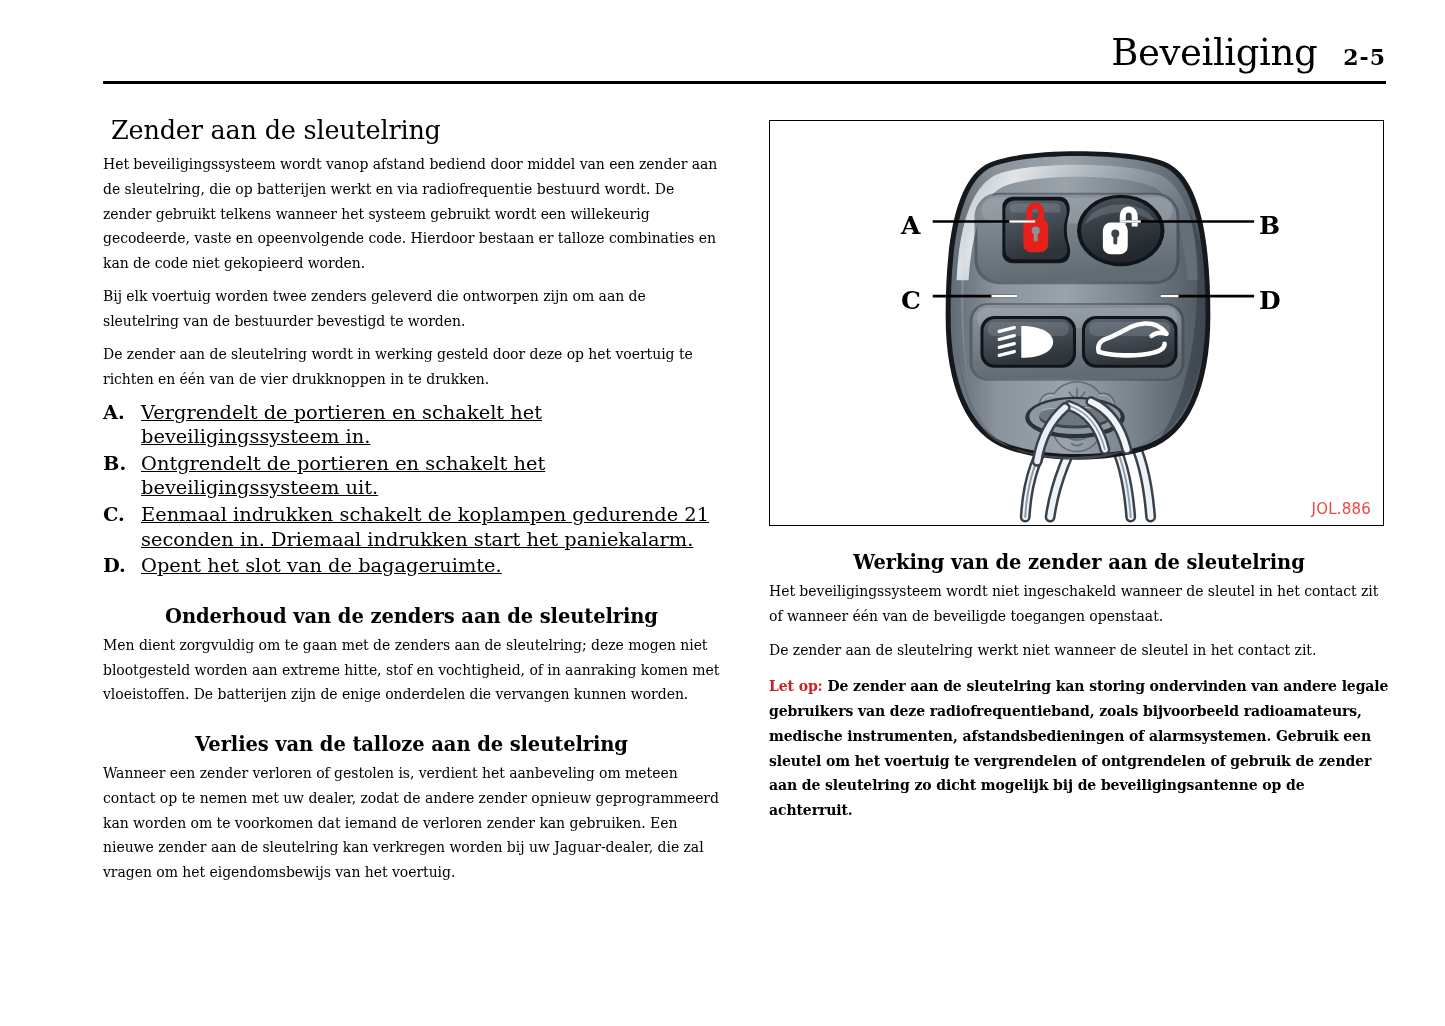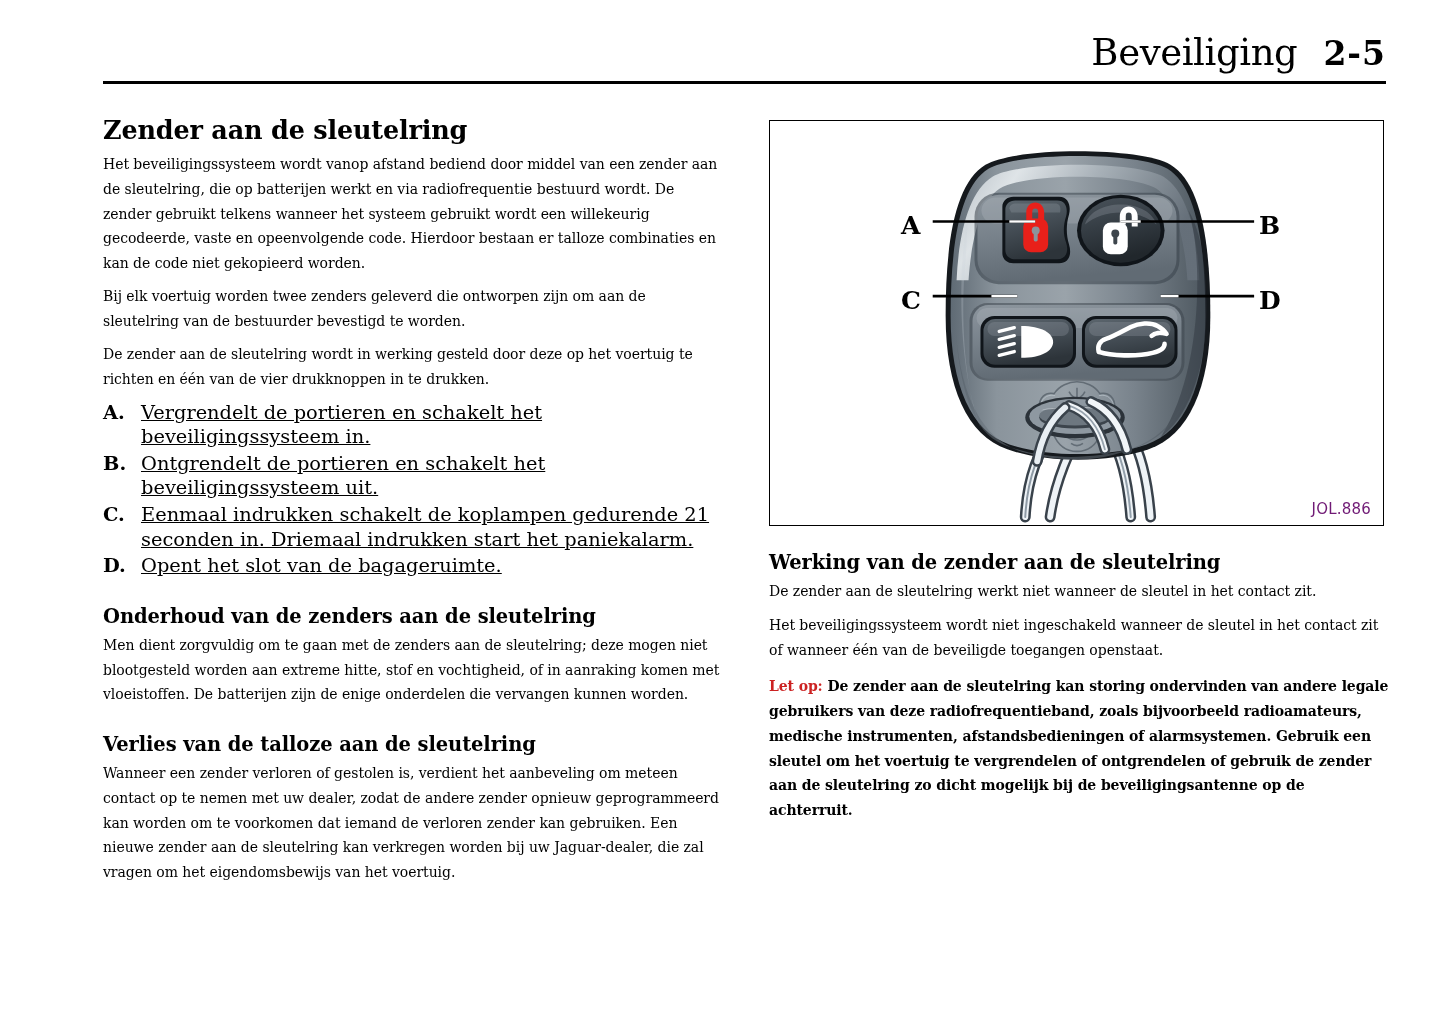--- a/index.html
+++ b/index.html
@@ -40,46 +40,47 @@
     align-items: baseline;
     gap: 26px;
     white-space: nowrap;
   }
   .header-title {
     font-size: 37px;
     font-weight: normal;
     letter-spacing: -0.4px;
   }
   .header-page {
-    font-size: 33px;
+    font-size: 22px;
     font-weight: bold;
     letter-spacing: 1px;
   }
 
   
   .col-left {
     position: absolute;
     left: 103px;
     top: 116px;
     width: 617px;
   }
 
   h2.sec-head {
     font-size: 25.5px;
-    font-weight: bold;
-    margin: 0 0 7px 0;
+    font-weight: normal;
+    margin: 0 0 7px 8px;
     letter-spacing: -0.2px;
     line-height: 1.15;
   }
   h3.sub-head {
     font-size: 19.5px;
     font-weight: bold;
     margin: 26px 0 5px 0;
     letter-spacing: -0.1px;
     line-height: 1.2;
+    text-align: center;
   }
   p.body-text {
     font-size: 14px;
     line-height: 24.6px;
     margin: 0 0 9px 0;
     text-align: left;
     letter-spacing: -0.05px;
   }
   p.body-text:last-child { margin-bottom: 0; }
 
@@ -115,21 +116,21 @@
     border: 1.6px solid #000;
     background: #fff;
     box-sizing: border-box;
   }
   .fig-ref {
     position: absolute;
     right: 12px;
     bottom: 7px;
     font-family: "DejaVu Sans", "Liberation Sans", sans-serif;
     font-size: 15px;
-    color: #701a75;
+    color: #ef4444;
     letter-spacing: 0.2px;
   }
   .fig-svg {
     position: absolute;
     left: 0;
     top: 0;
     width: 100%;
     height: 100%;
   }
   .callout {
@@ -445,17 +446,17 @@
   <span class="callout callout-a">A</span>
   <span class="callout callout-c">C</span>
   <span class="callout callout-b">B</span>
   <span class="callout callout-d">D</span>
 
   <span class="fig-ref">JOL.886</span>
 </div>
 
 <div class="right-text">
   <h3 class="sub-head">Werking van de zender aan de sleutelring</h3>
+  <p class="body-text">Het beveiligingssysteem wordt niet ingeschakeld wanneer de sleutel in het contact zit of wanneer één van de beveiligde toegangen openstaat.</p>
   <p class="body-text">De zender aan de sleutelring werkt niet wanneer de sleutel in het contact zit.</p>
-  <p class="body-text">Het beveiligingssysteem wordt niet ingeschakeld wanneer de sleutel in het contact zit of wanneer één van de beveiligde toegangen openstaat.</p>
 
   <p class="note-block"><span class="note-lead" style="color: rgb(204, 34, 34);">Let op:</span> <span>De zender aan de sleutelring kan storing ondervinden van andere legale gebruikers van deze radiofrequentieband, zoals bijvoorbeeld radioamateurs, medische instrumenten, afstandsbedieningen of alarmsystemen. Gebruik een sleutel om het voertuig te vergrendelen of ontgrendelen of gebruik de zender aan de sleutelring zo dicht mogelijk bij de beveiligingsantenne op de achterruit.</span></p>
 </div>
 
 </body></html>

